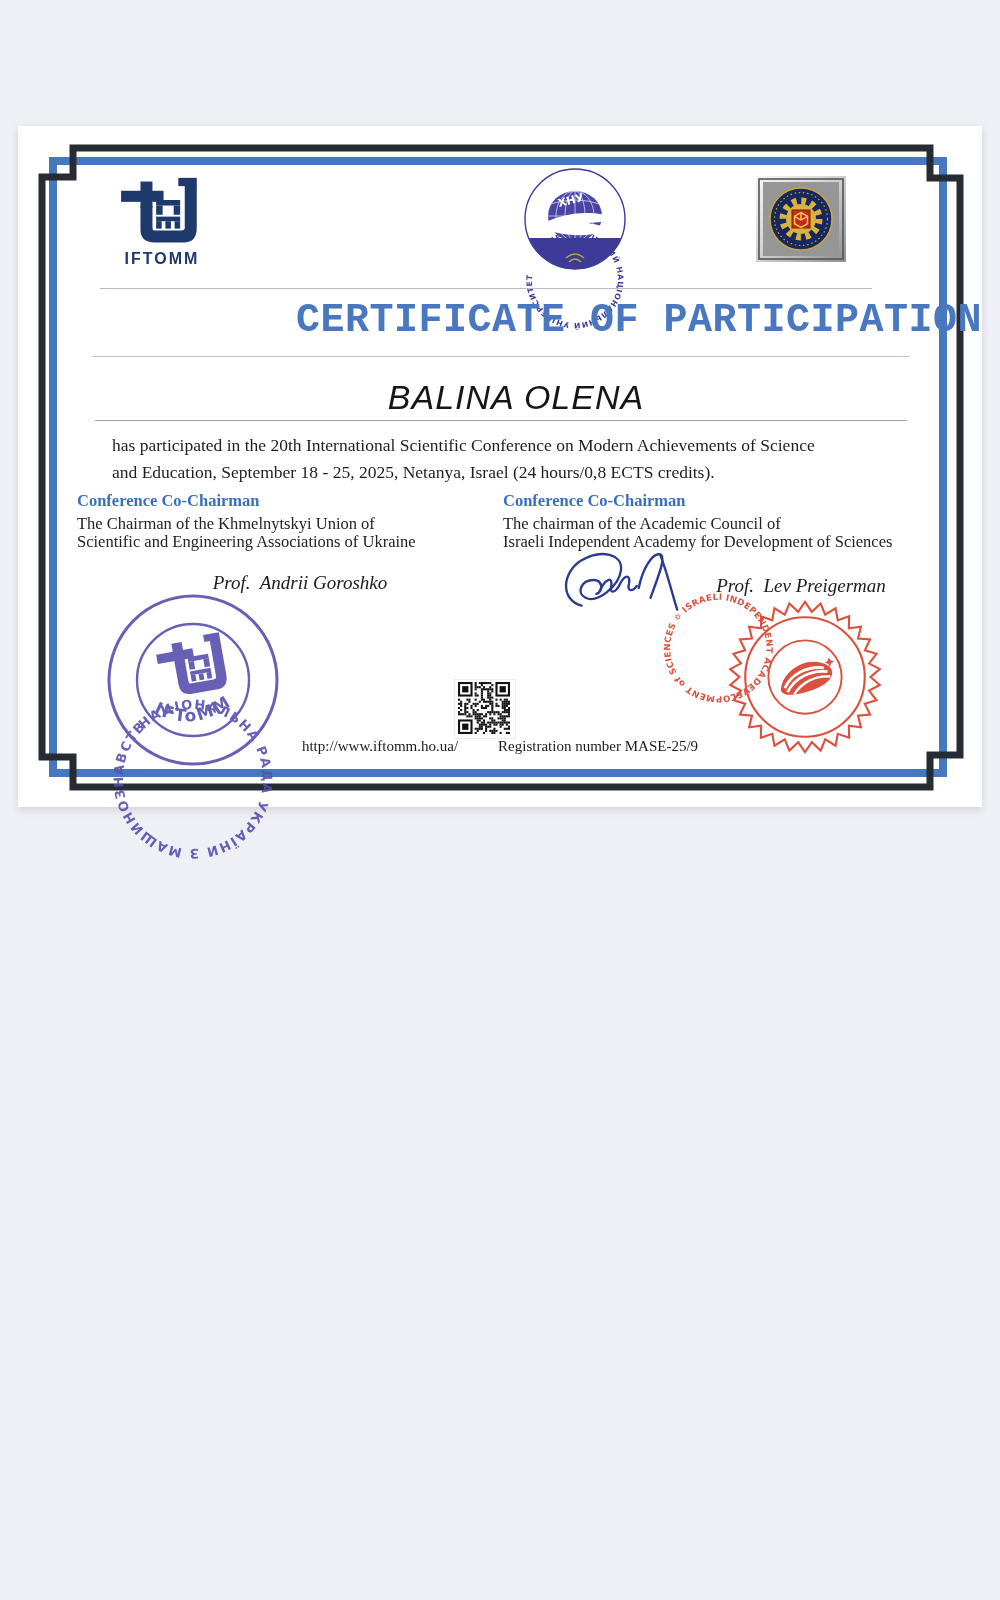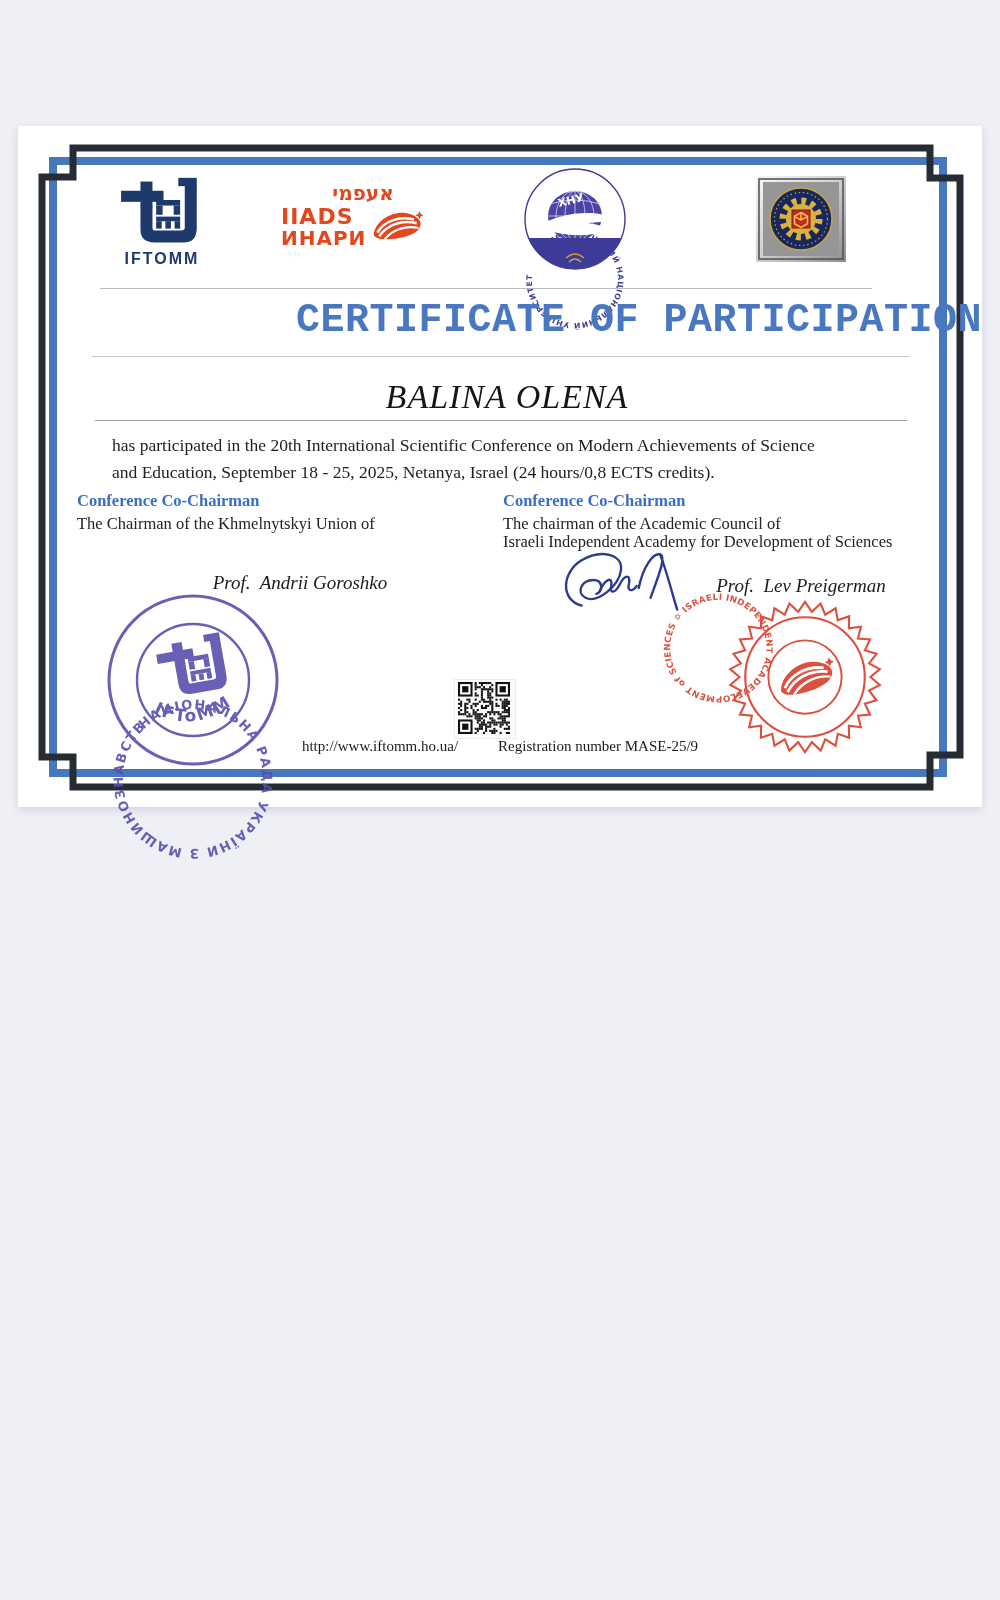--- a/index.html
+++ b/index.html
@@ -27,22 +27,22 @@
   .gold-seal{left:738px;top:50px;}
   .hline{position:absolute;height:0;border-top:1px solid #b9bcc6;}
   .line-logos{left:82px;top:162px;width:772px;}
   .line-title{left:74px;top:230px;width:818px;border-top-color:#c2c5cd;}
   .line-name{left:77px;top:294px;width:812px;border-top-color:#9da0a8;}
   
   .title{left:0;top:172px;width:964px;text-align:right;
          font-family:Liberation Mono, monospace;font-weight:bold;font-size:40px;color:#4a78c0;
          letter-spacing:.5px;}
   .certify{left:0;top:233px;width:964px;text-align:center;font-size:17px;color:#8d8d92;}
-  .recipient{left:7px;top:252px;width:964px;text-align:center;
-             font-family:Liberation Serif, serif;font-style:italic;font-size:34px;color:#15151a;
+  .recipient{left:16px;top:252px;width:964px;text-align:center;
+             font-family:Liberation Sans, sans-serif;font-style:italic;font-size:34px;color:#15151a;
              letter-spacing:1px;}
   .bodytext{left:94px;top:306px;width:800px;font-size:17.5px;color:#1e1e22;line-height:27px;
             white-space:nowrap;}
   .chair{width:430px;font-size:16.5px;color:#222227;line-height:17.5px;}
   .chair .heading{font-weight:bold;color:#3a6fc0;margin-bottom:6px;font-size:16.5px;}
   .chair div{margin-bottom:1px;line-height:17px;}
   .chair-left{left:59px;top:366px;}
   .chair-right{left:485px;top:366px;}
   .profname{font-style:italic;font-size:19px;color:#1b1b20;white-space:pre;}
   .name-left{left:152px;top:446px;width:260px;text-align:center;}
@@ -90,32 +90,20 @@
     <path d="M55,22 H912 V52 H942 V629 H912 V661 H55 V631 H24 V51 H55 Z" fill="none" stroke="#272b33" stroke-width="7"></path>
   </svg>
 
   <div class="abs iftomm-block">
     <svg width="96" height="72" viewBox="0 0 100 78">
       <use href="#iftomm-glyph" style="color:#1e3a6d"></use>
     </svg>
     <div class="iftomm-label">IFTOMM</div>
   </div>
 
-  <div class="abs iiads-block">
-    <div class="hebrew">אעפמי</div>
-    <div class="iiads-row">
-      <div class="iiads-col">
-        <div class="iiads-latin">IIADS</div>
-        <div class="inari">ИНАРИ</div>
-      </div>
-      <svg class="shell-small" viewBox="0 0 62 40">
-        <use href="#shell-glyph"></use>
-      </svg>
-    </div>
-  </div>
 
   <svg class="abs uni-emblem" width="118" height="106" viewBox="0 0 118 106">
     <defs>
       <path id="uniring" d="M28.6,83.4 a43,43 0 1,1 -0.15,0.15"></path>
     </defs>
     <circle cx="59" cy="53" r="50" fill="#ffffff" stroke="#3d3b97" stroke-width="1.4"></circle>
     <text font-family="DejaVu Sans, sans-serif" font-size="7.6" font-weight="bold" fill="#3d3b97" letter-spacing="0.8">
       <textPath href="#uniring">ХМЕЛЬНИЦЬКИЙ НАЦІОНАЛЬНИЙ УНІВЕРСИТЕТ</textPath>
     </text>
     <ellipse cx="59" cy="50" rx="27" ry="25" fill="#4a44a4"></ellipse>
@@ -166,20 +154,21 @@
   <div class="hline line-name"></div>
 
   <div class="abs bodytext">
     <div>has participated in the 20th International Scientific Conference on Modern Achievements of Science</div>
     <div>and Education, September 18 - 25, 2025, Netanya, Israel (24 hours/0,8 ECTS credits).</div>
   </div>
 
   <div class="abs chair chair-left">
     <div class="heading">Conference Co-Chairman</div>
     <div>The Chairman of the Khmelnytskyi Union of</div>
+    <div>Scientific and Engineering Associations of Ukraine</div>
   </div>
   <div class="abs chair chair-right">
     <div class="heading">Conference Co-Chairman</div>
     <div>The chairman of the Academic Council of</div>
     <div>Israeli Independent Academy for Development of Sciences</div>
   </div>
 
   <div class="abs profname name-left">Prof.  Andrii Goroshko</div>
   <div class="abs profname name-right">Prof.  Lev Preigerman</div>
 

